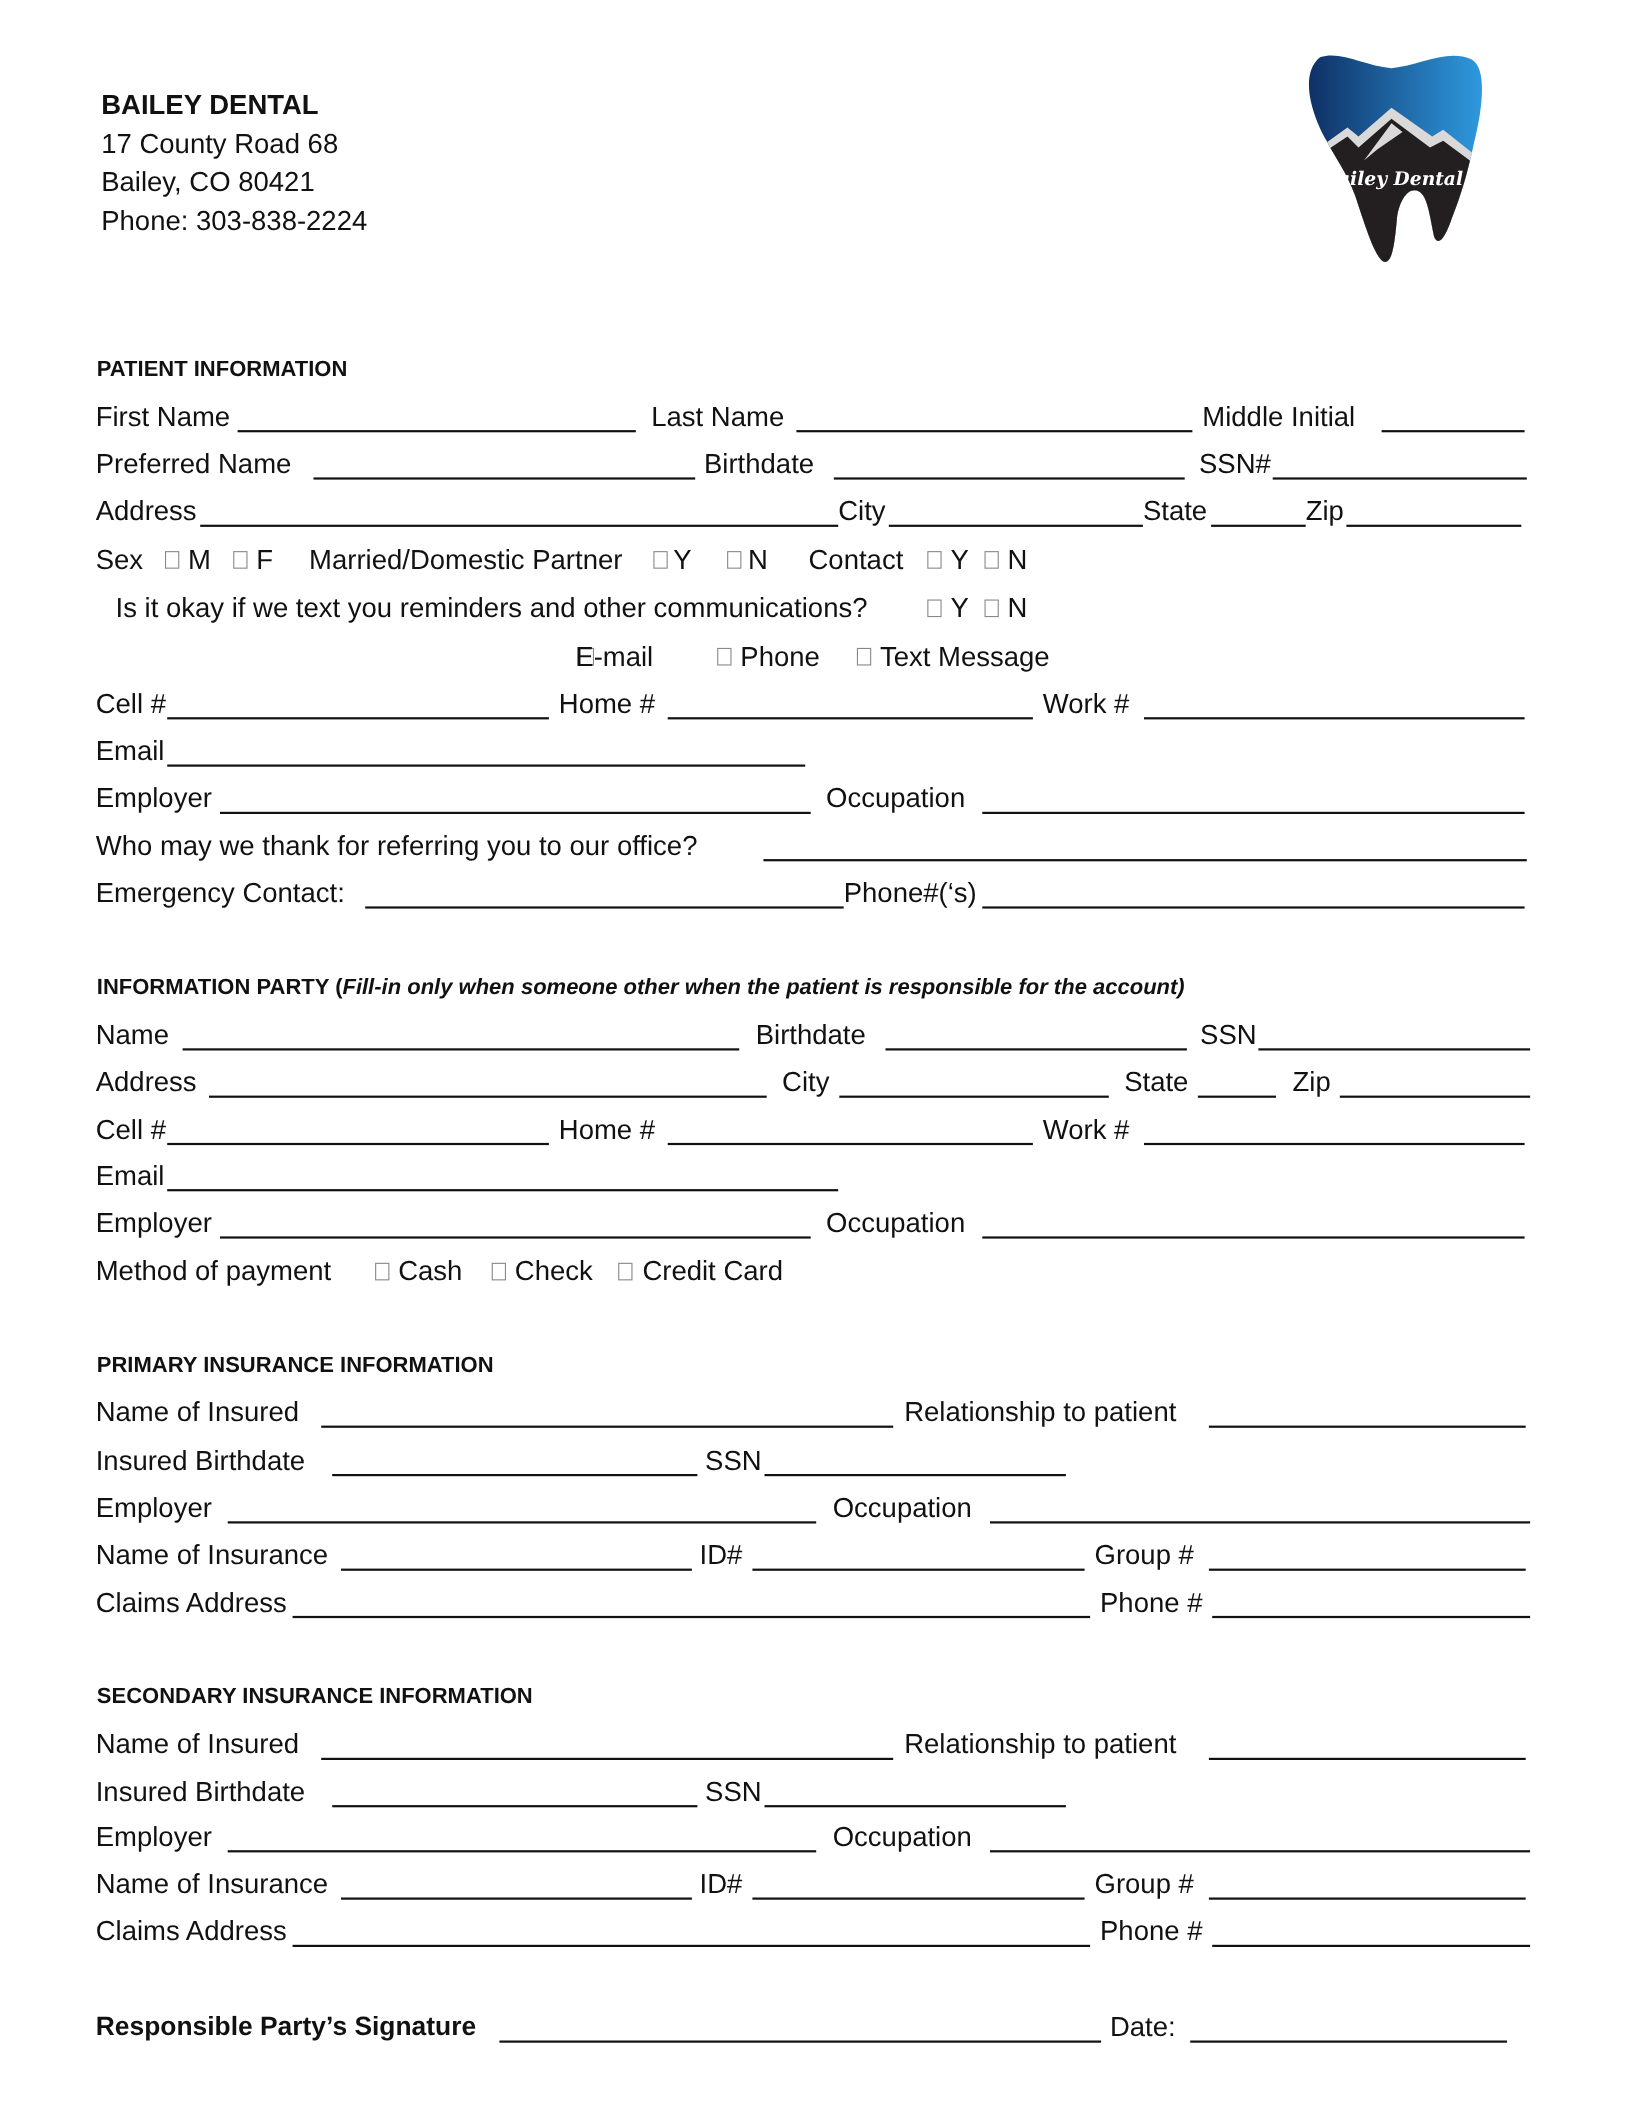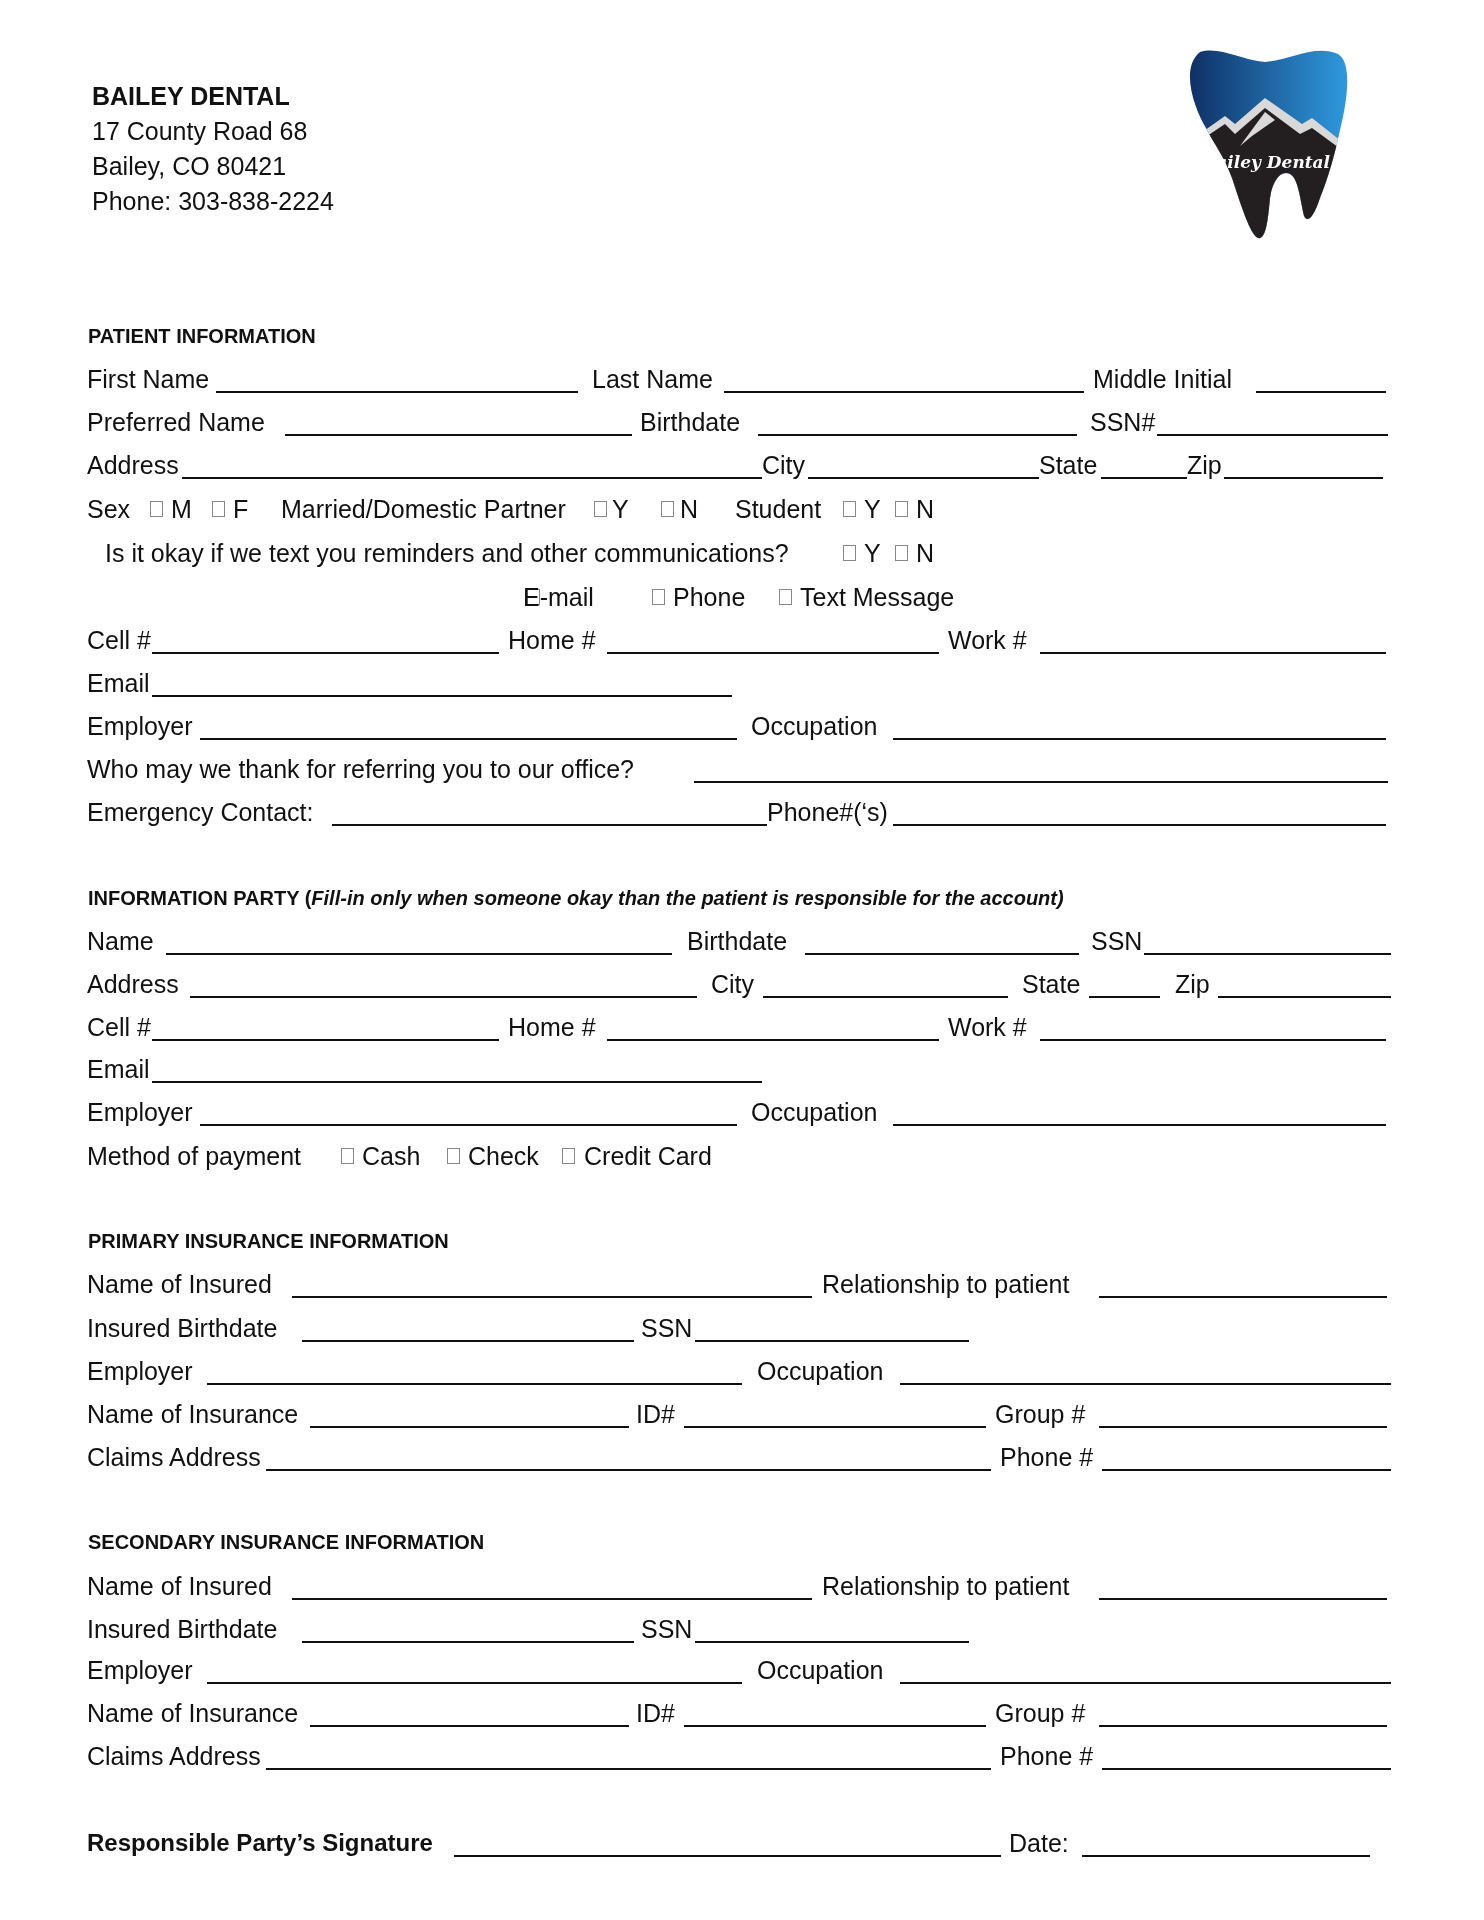--- a/index.html
+++ b/index.html
@@ -80,21 +80,21 @@
   <span class="lbl" style="left:87px">Sex</span>
   <span class="cb" style="left:150px"></span>
   <span class="lbl" style="left:171px">M</span>
   <span class="cb" style="left:212px"></span>
   <span class="lbl" style="left:233px">F</span>
   <span class="lbl" style="left:281px">Married/Domestic Partner</span>
   <span class="cb" style="left:594px"></span>
   <span class="lbl" style="left:612px">Y</span>
   <span class="cb" style="left:661px"></span>
   <span class="lbl" style="left:680px">N</span>
-  <span class="lbl" style="left:735px">Student</span>
+  <span class="lbl" style="left:735px">Contact</span>
   <span class="cb" style="left:843px"></span>
   <span class="lbl" style="left:864px">Y</span>
   <span class="cb" style="left:895px"></span>
   <span class="lbl" style="left:916px">N</span>
 </div>
 
 <div class="row" style="top:538px">
   <span class="lbl" style="left:105px">Is it okay if we text you reminders and other communications?</span>
   <span class="cb" style="left:843px"></span>
   <span class="lbl" style="left:864px">Y</span>
@@ -138,21 +138,21 @@
 </div>
 
 <div class="row" style="top:797px">
   <span class="lbl" style="left:87px">Emergency Contact:</span>
   <span class="line" style="left:332px;width:435px"></span>
   <span class="lbl" style="left:767px">Phone#(‘s)</span>
   <span class="line" style="left:893px;width:493px"></span>
 </div>
 
 <div class="sec" style="top:883px">
-  <span>INFORMATION PARTY (</span><i>Fill-in only when someone okay than the patient is responsible for the account)</i>
+  <span>INFORMATION PARTY (</span><i>Fill-in only when someone other when the patient is responsible for the account)</i>
 </div>
 
 <div class="row" style="top:926px">
   <span class="lbl" style="left:87px">Name</span>
   <span class="line" style="left:166px;width:506px"></span>
   <span class="lbl" style="left:687px">Birthdate</span>
   <span class="line" style="left:805px;width:274px"></span>
   <span class="lbl" style="left:1091px">SSN</span>
   <span class="line" style="left:1144px;width:247px"></span>
 </div>

